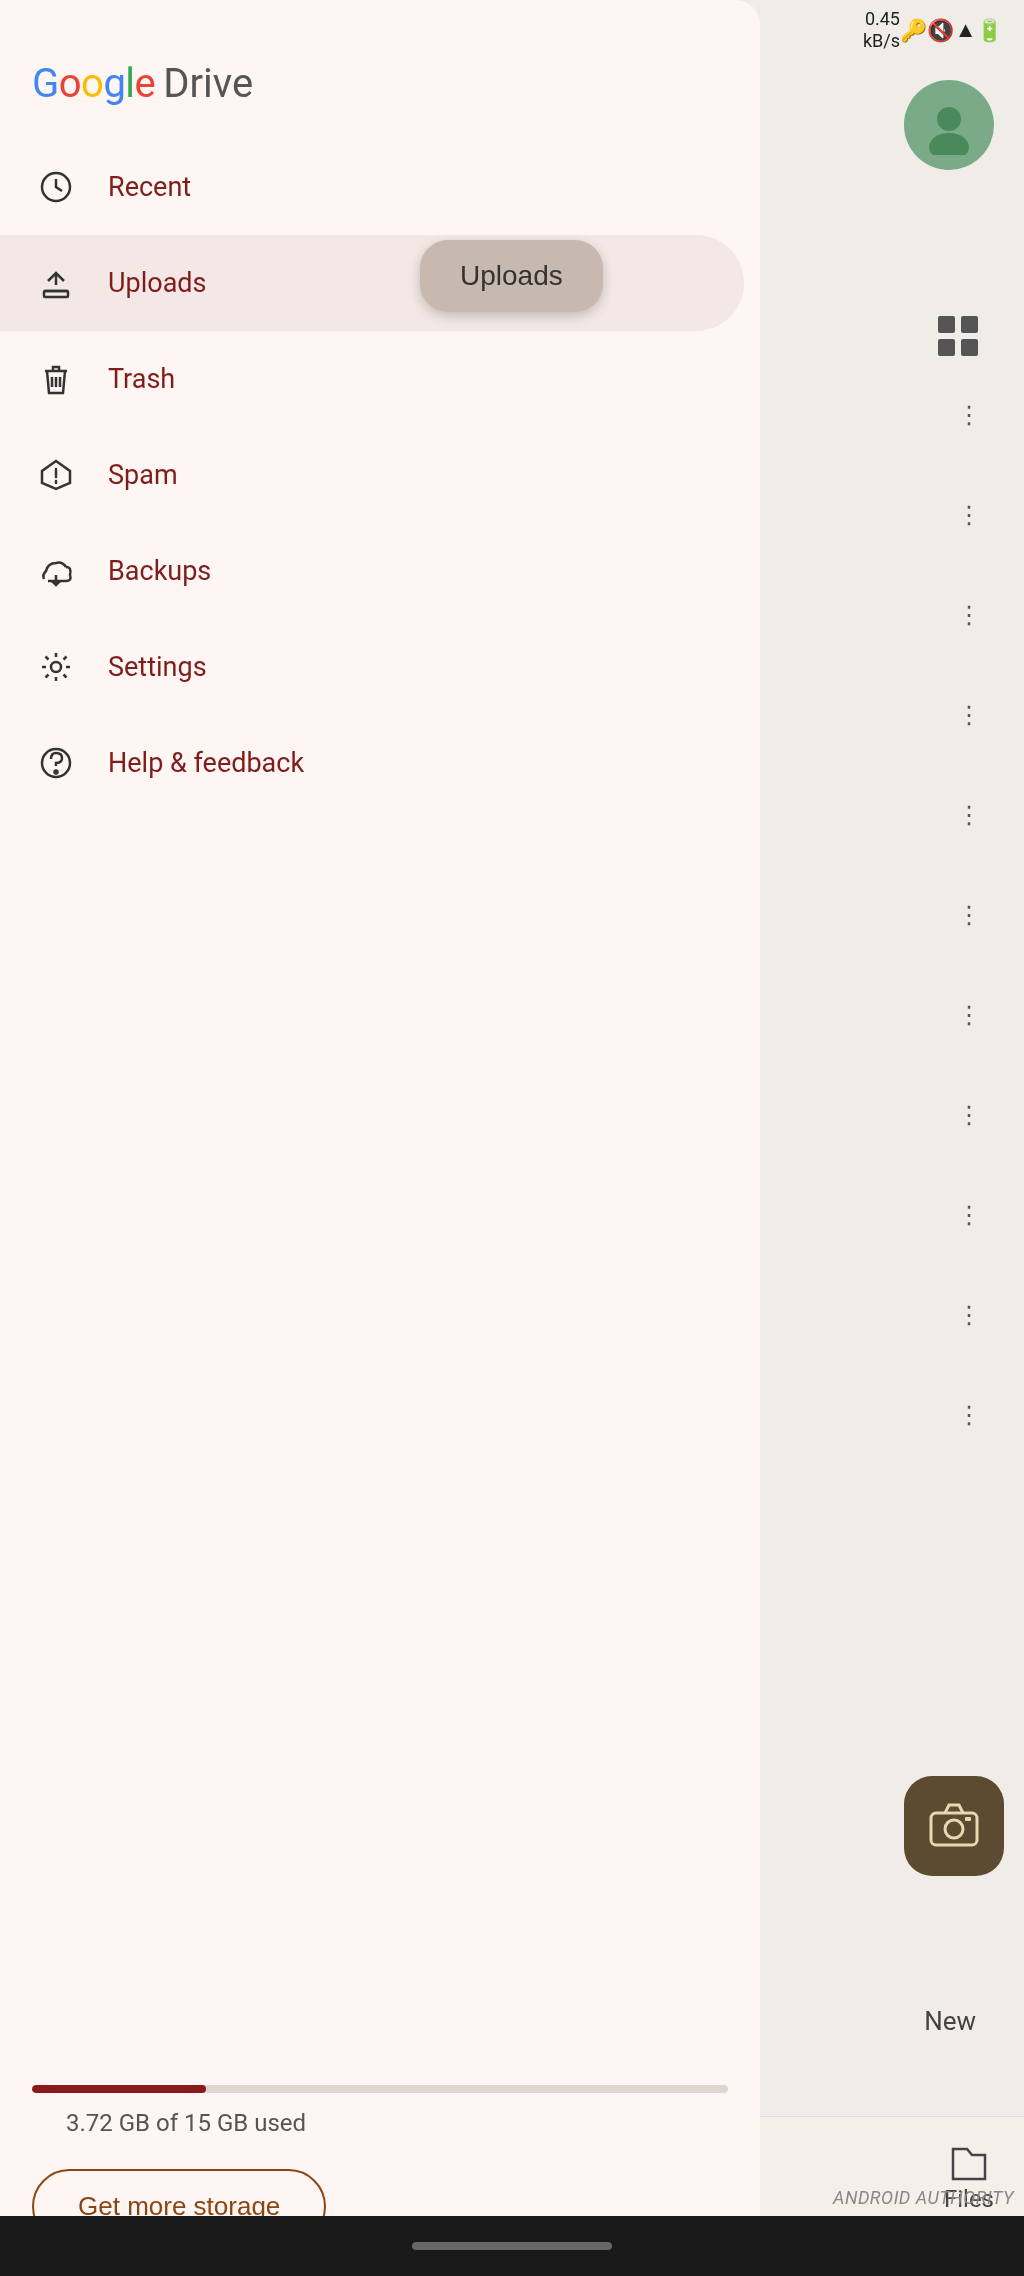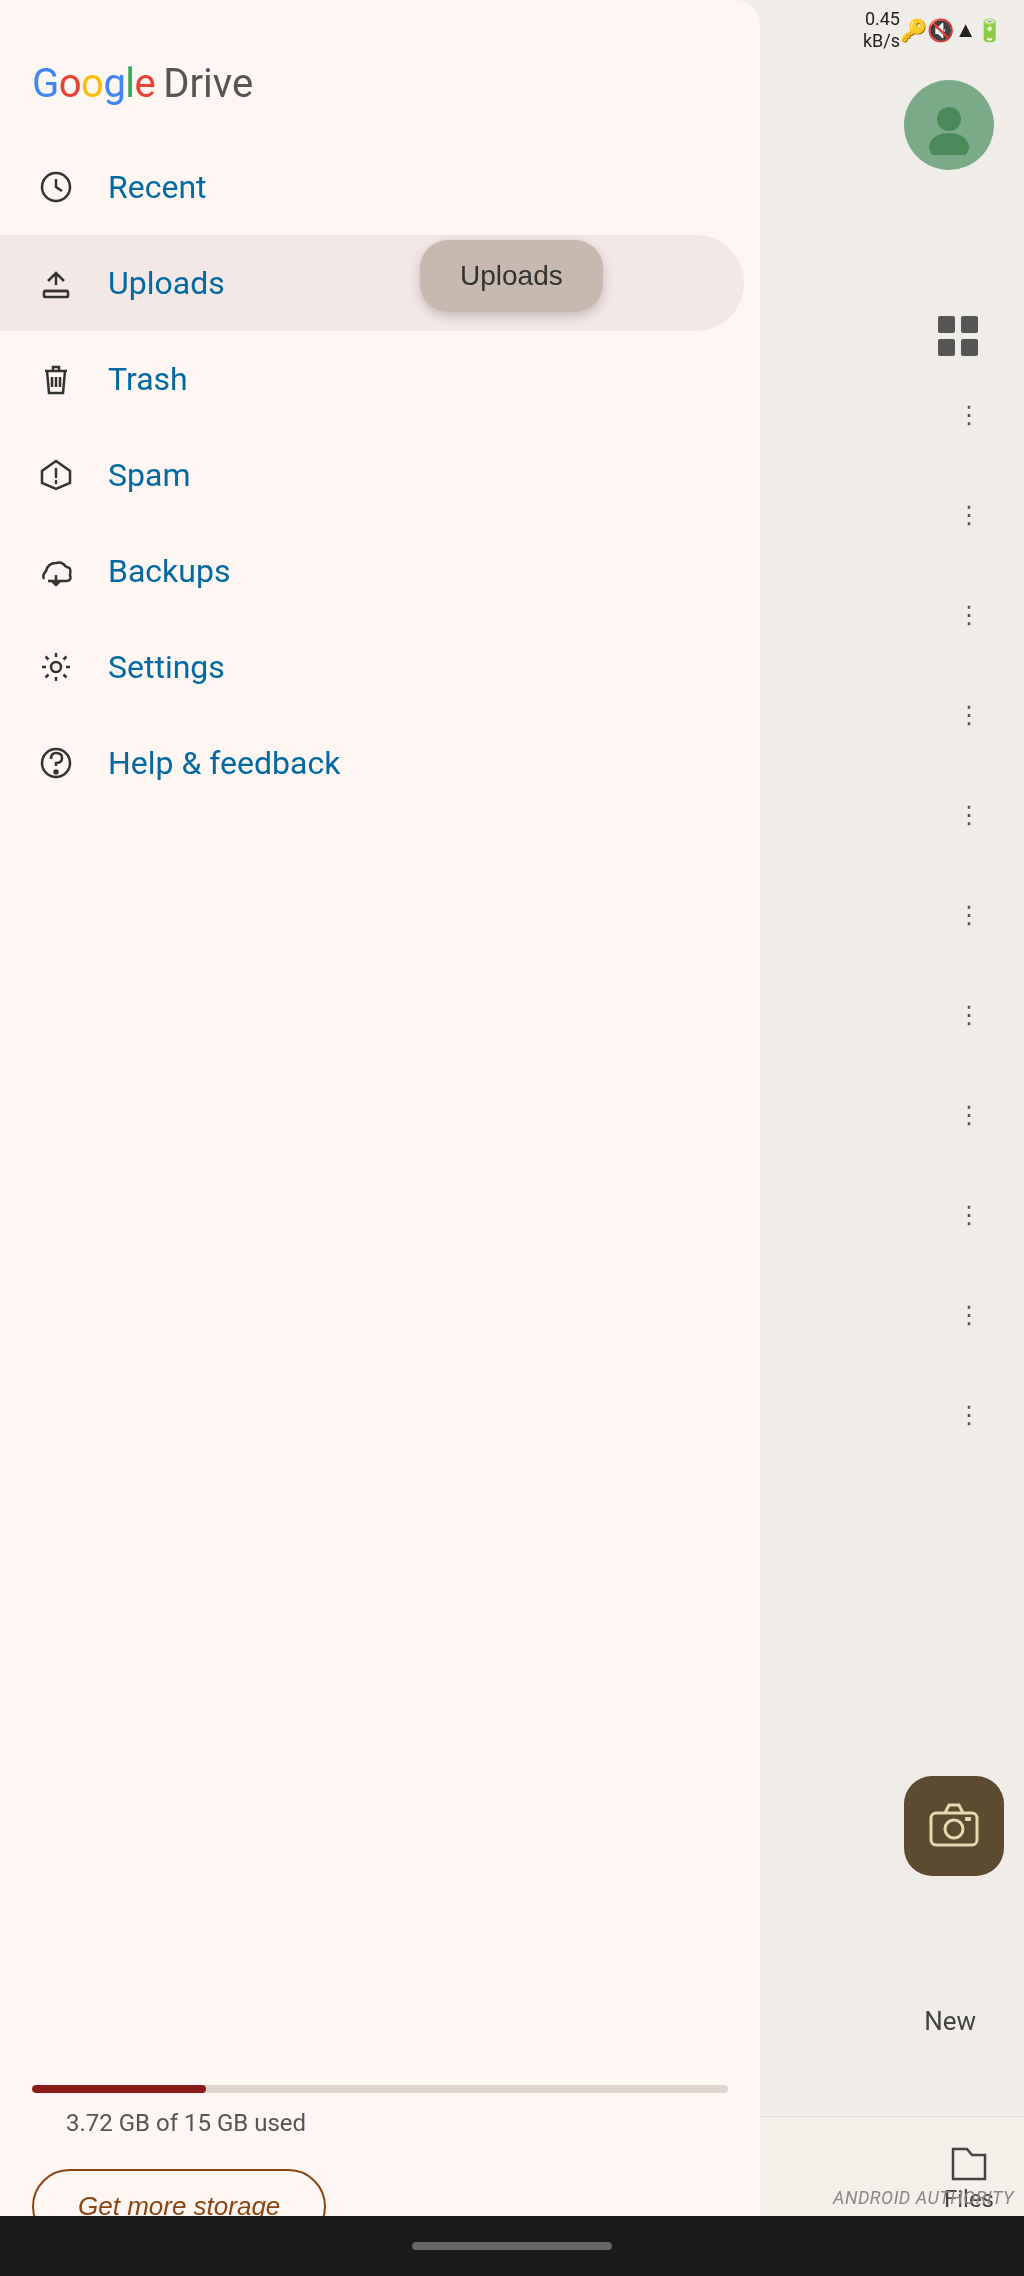--- a/index.html
+++ b/index.html
@@ -135,22 +135,22 @@
       justify-content: center;
       flex-shrink: 0;
     }
 
     .menu-icon svg {
       width: 36px;
       height: 36px;
     }
 
     .menu-label {
-      font-size: 32px;
-      color: #0369a1;
+      font-size: 27px;
+      color: #7f1d1d;
       font-weight: 400;
     }
 
     
     .storage-section {
       padding: 16px 32px 32px 32px;
     }
 
     .storage-header {
       display: flex;
@@ -183,21 +183,20 @@
 
     .get-storage-btn {
       border: 2px solid #8B4513;
       background: transparent;
       color: #8B4513;
       border-radius: 50px;
       padding: 20px 44px;
       font-size: 26px;
       cursor: pointer;
       font-weight: 400;
-      font-style: italic;
     }
 
     
     .right-avatar {
       position: absolute;
       top: 80px;
       right: 30px;
       width: 90px;
       height: 90px;
       border-radius: 50%;

